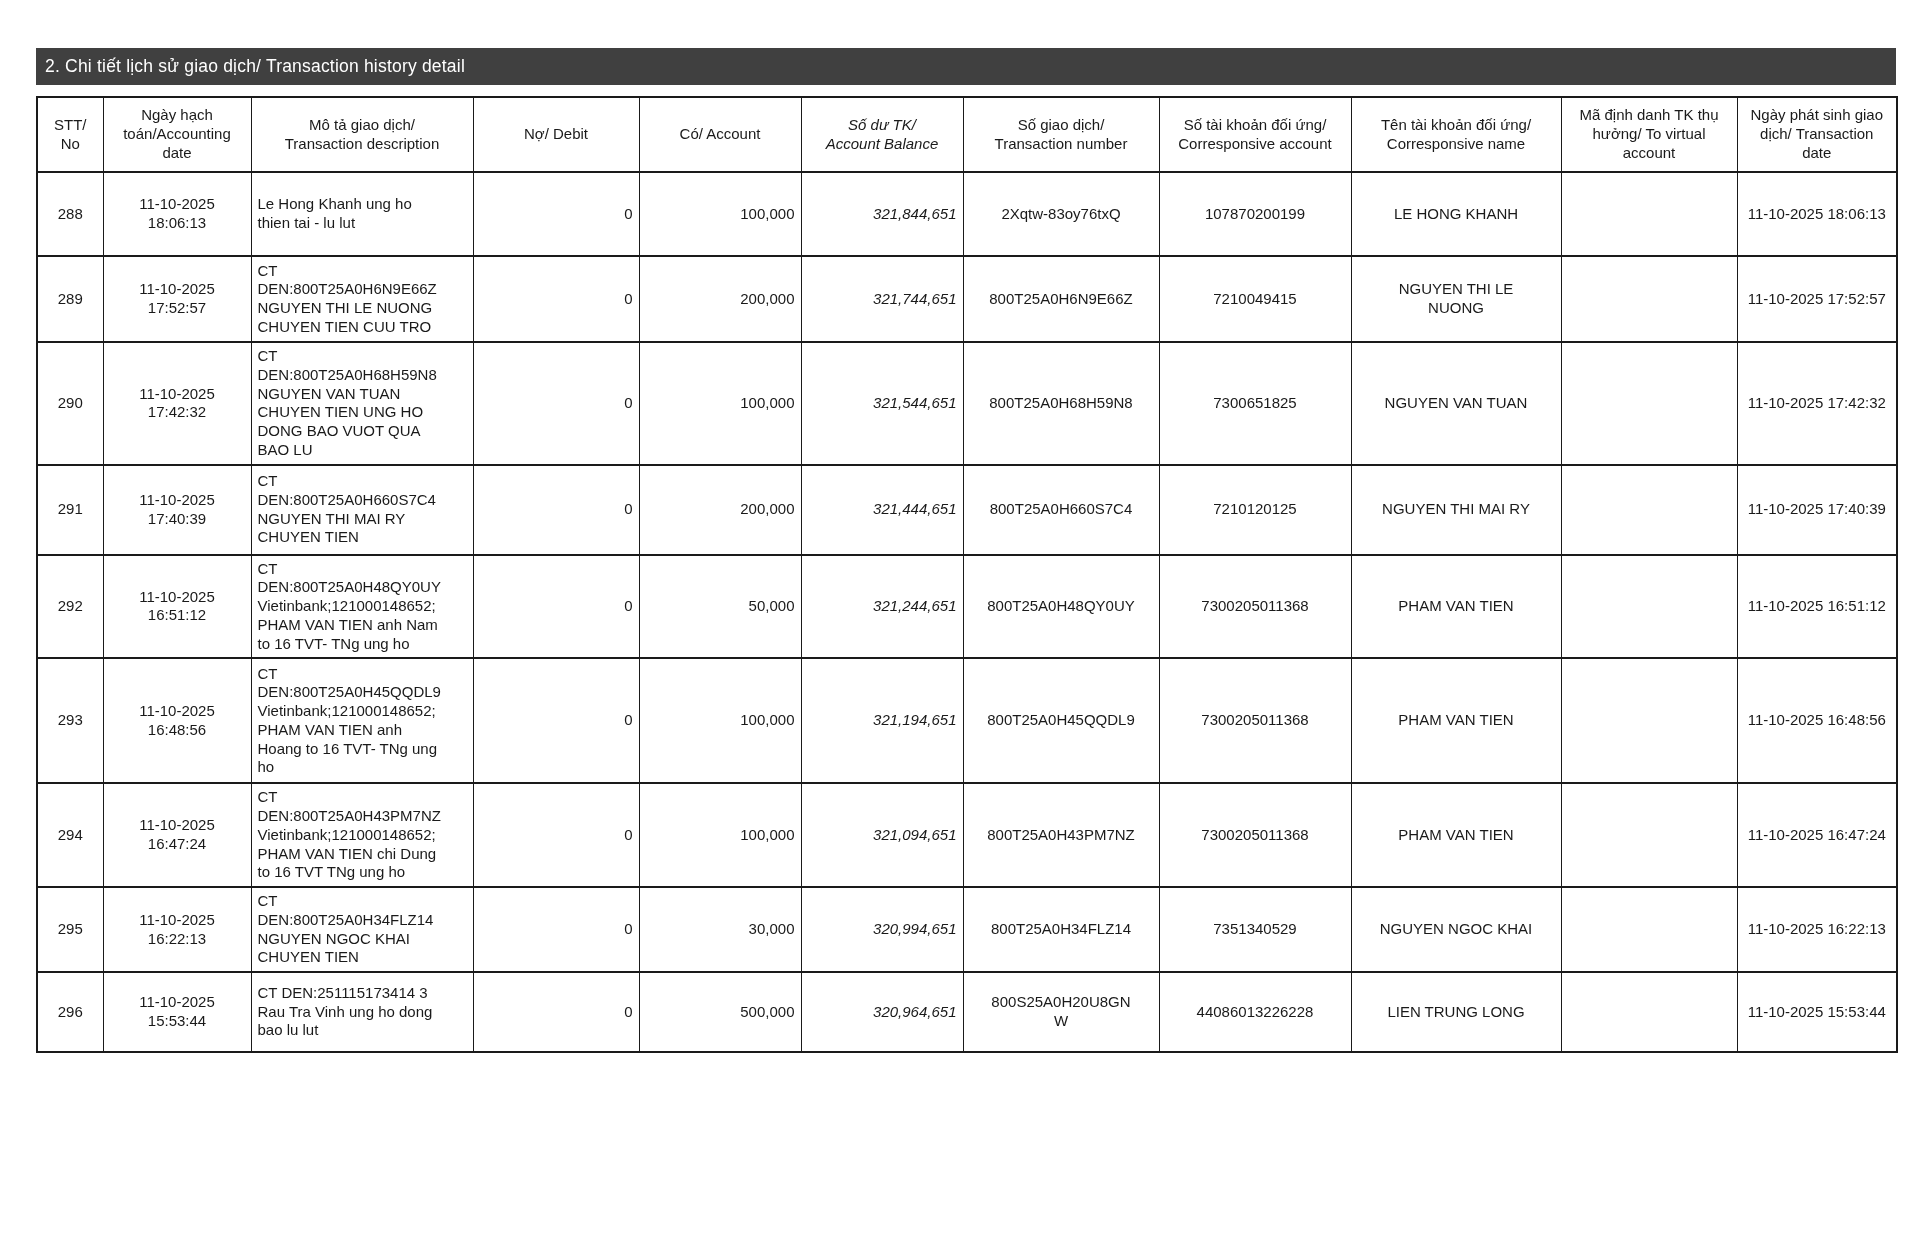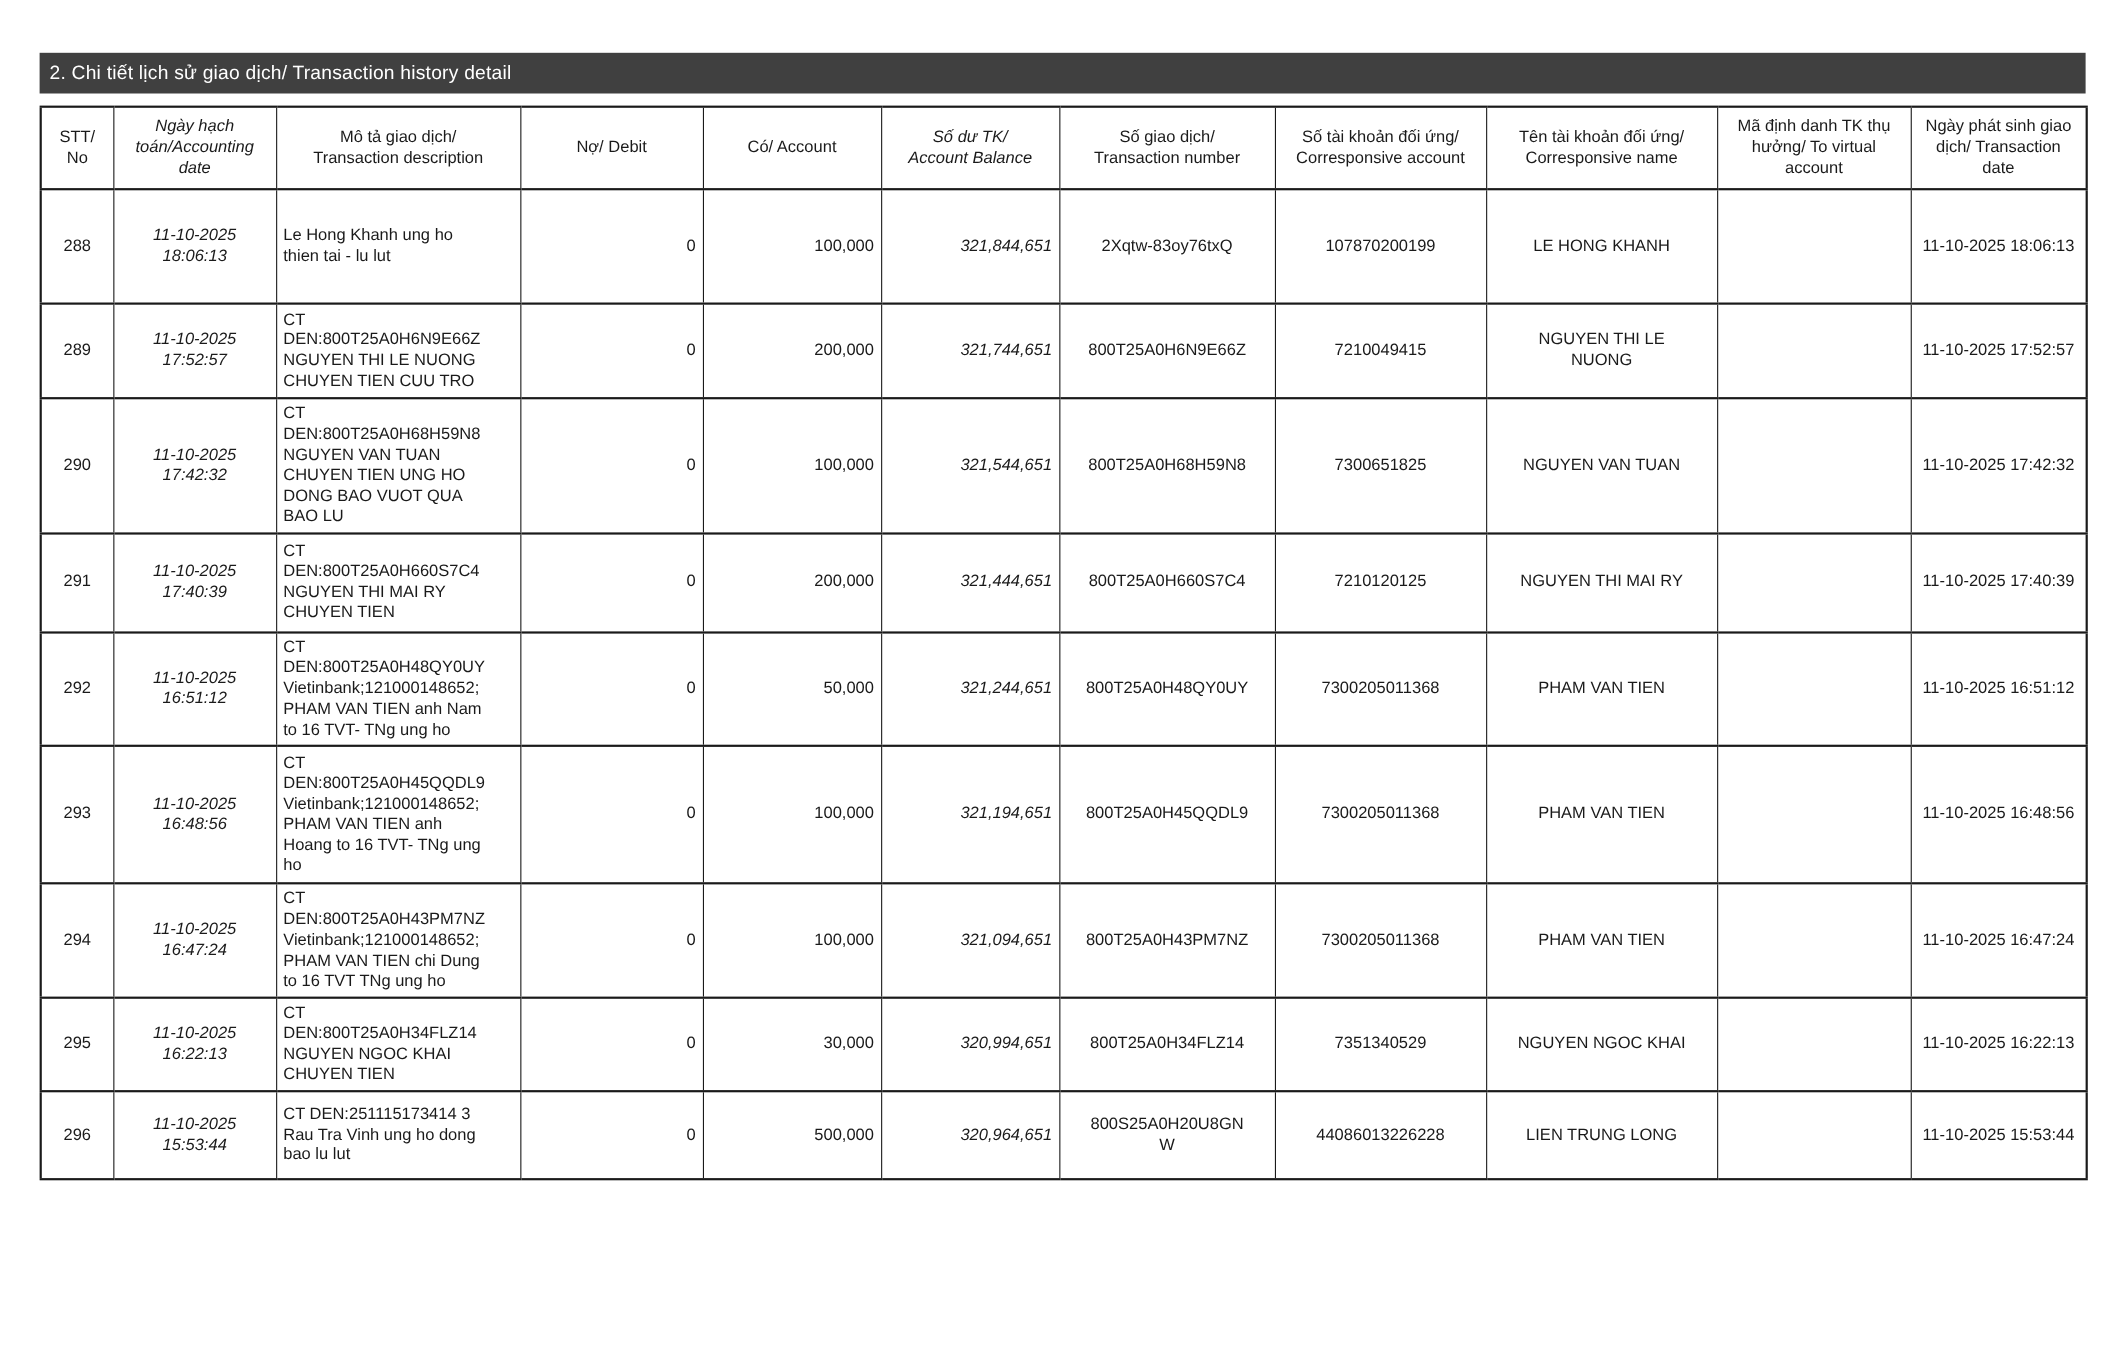--- a/index.html
+++ b/index.html
@@ -46,34 +46,34 @@
     vertical-align: middle;
     line-height: 1.25;
     padding: 4px 6px;
     overflow: hidden;
     font-weight: normal;
   }
   table.txn thead tr { height: 75px; margin-left: 20px; }
   table.txn th { text-align: center; font-size: 15px; }
   
   .col-stt            { width: 66px;  text-align: center; }
-  .col-accounting_date{ width: 148px; text-align: center; font-style: italic; }
+  .col-accounting_date{ width: 148px; text-align: center; }
   .col-description    { width: 222px; text-align: left; padding-left: 5px; padding-right: 4px; }
   .col-debit          { width: 166px; text-align: right; padding-right: 8px; }
   .col-credit         { width: 162px; text-align: right; padding-right: 8px; }
   .col-balance        { width: 162px; text-align: right; padding-right: 8px; font-style: italic; }
   .col-txn_number     { width: 196px; text-align: center; }
   .col-account        { width: 192px; text-align: center; }
   .col-name           { width: 210px; text-align: center; }
   .col-virtual_account{ width: 176px; text-align: center; }
   .col-txn_date       { width: 160px; text-align: center; }
   table.txn th.col-description, table.txn th.col-debit,
   table.txn th.col-credit, table.txn th.col-balance { text-align: center; }
   
-  tbody tr:nth-child(1) { height: 104px; }
+  tbody tr:nth-child(1) { height: 84px; }
   tbody tr:nth-child(2) { height: 86px; }
   tbody tr:nth-child(3) { height: 122px; }
   tbody tr:nth-child(4) { height: 90px; }
   tbody tr:nth-child(5) { height: 100px; }
   tbody tr:nth-child(6) { height: 125px; }
   tbody tr:nth-child(7) { height: 100px; }
   tbody tr:nth-child(8) { height: 83px; }
   tbody tr:nth-child(9) { height: 80px; }
 </style>
 </head>

